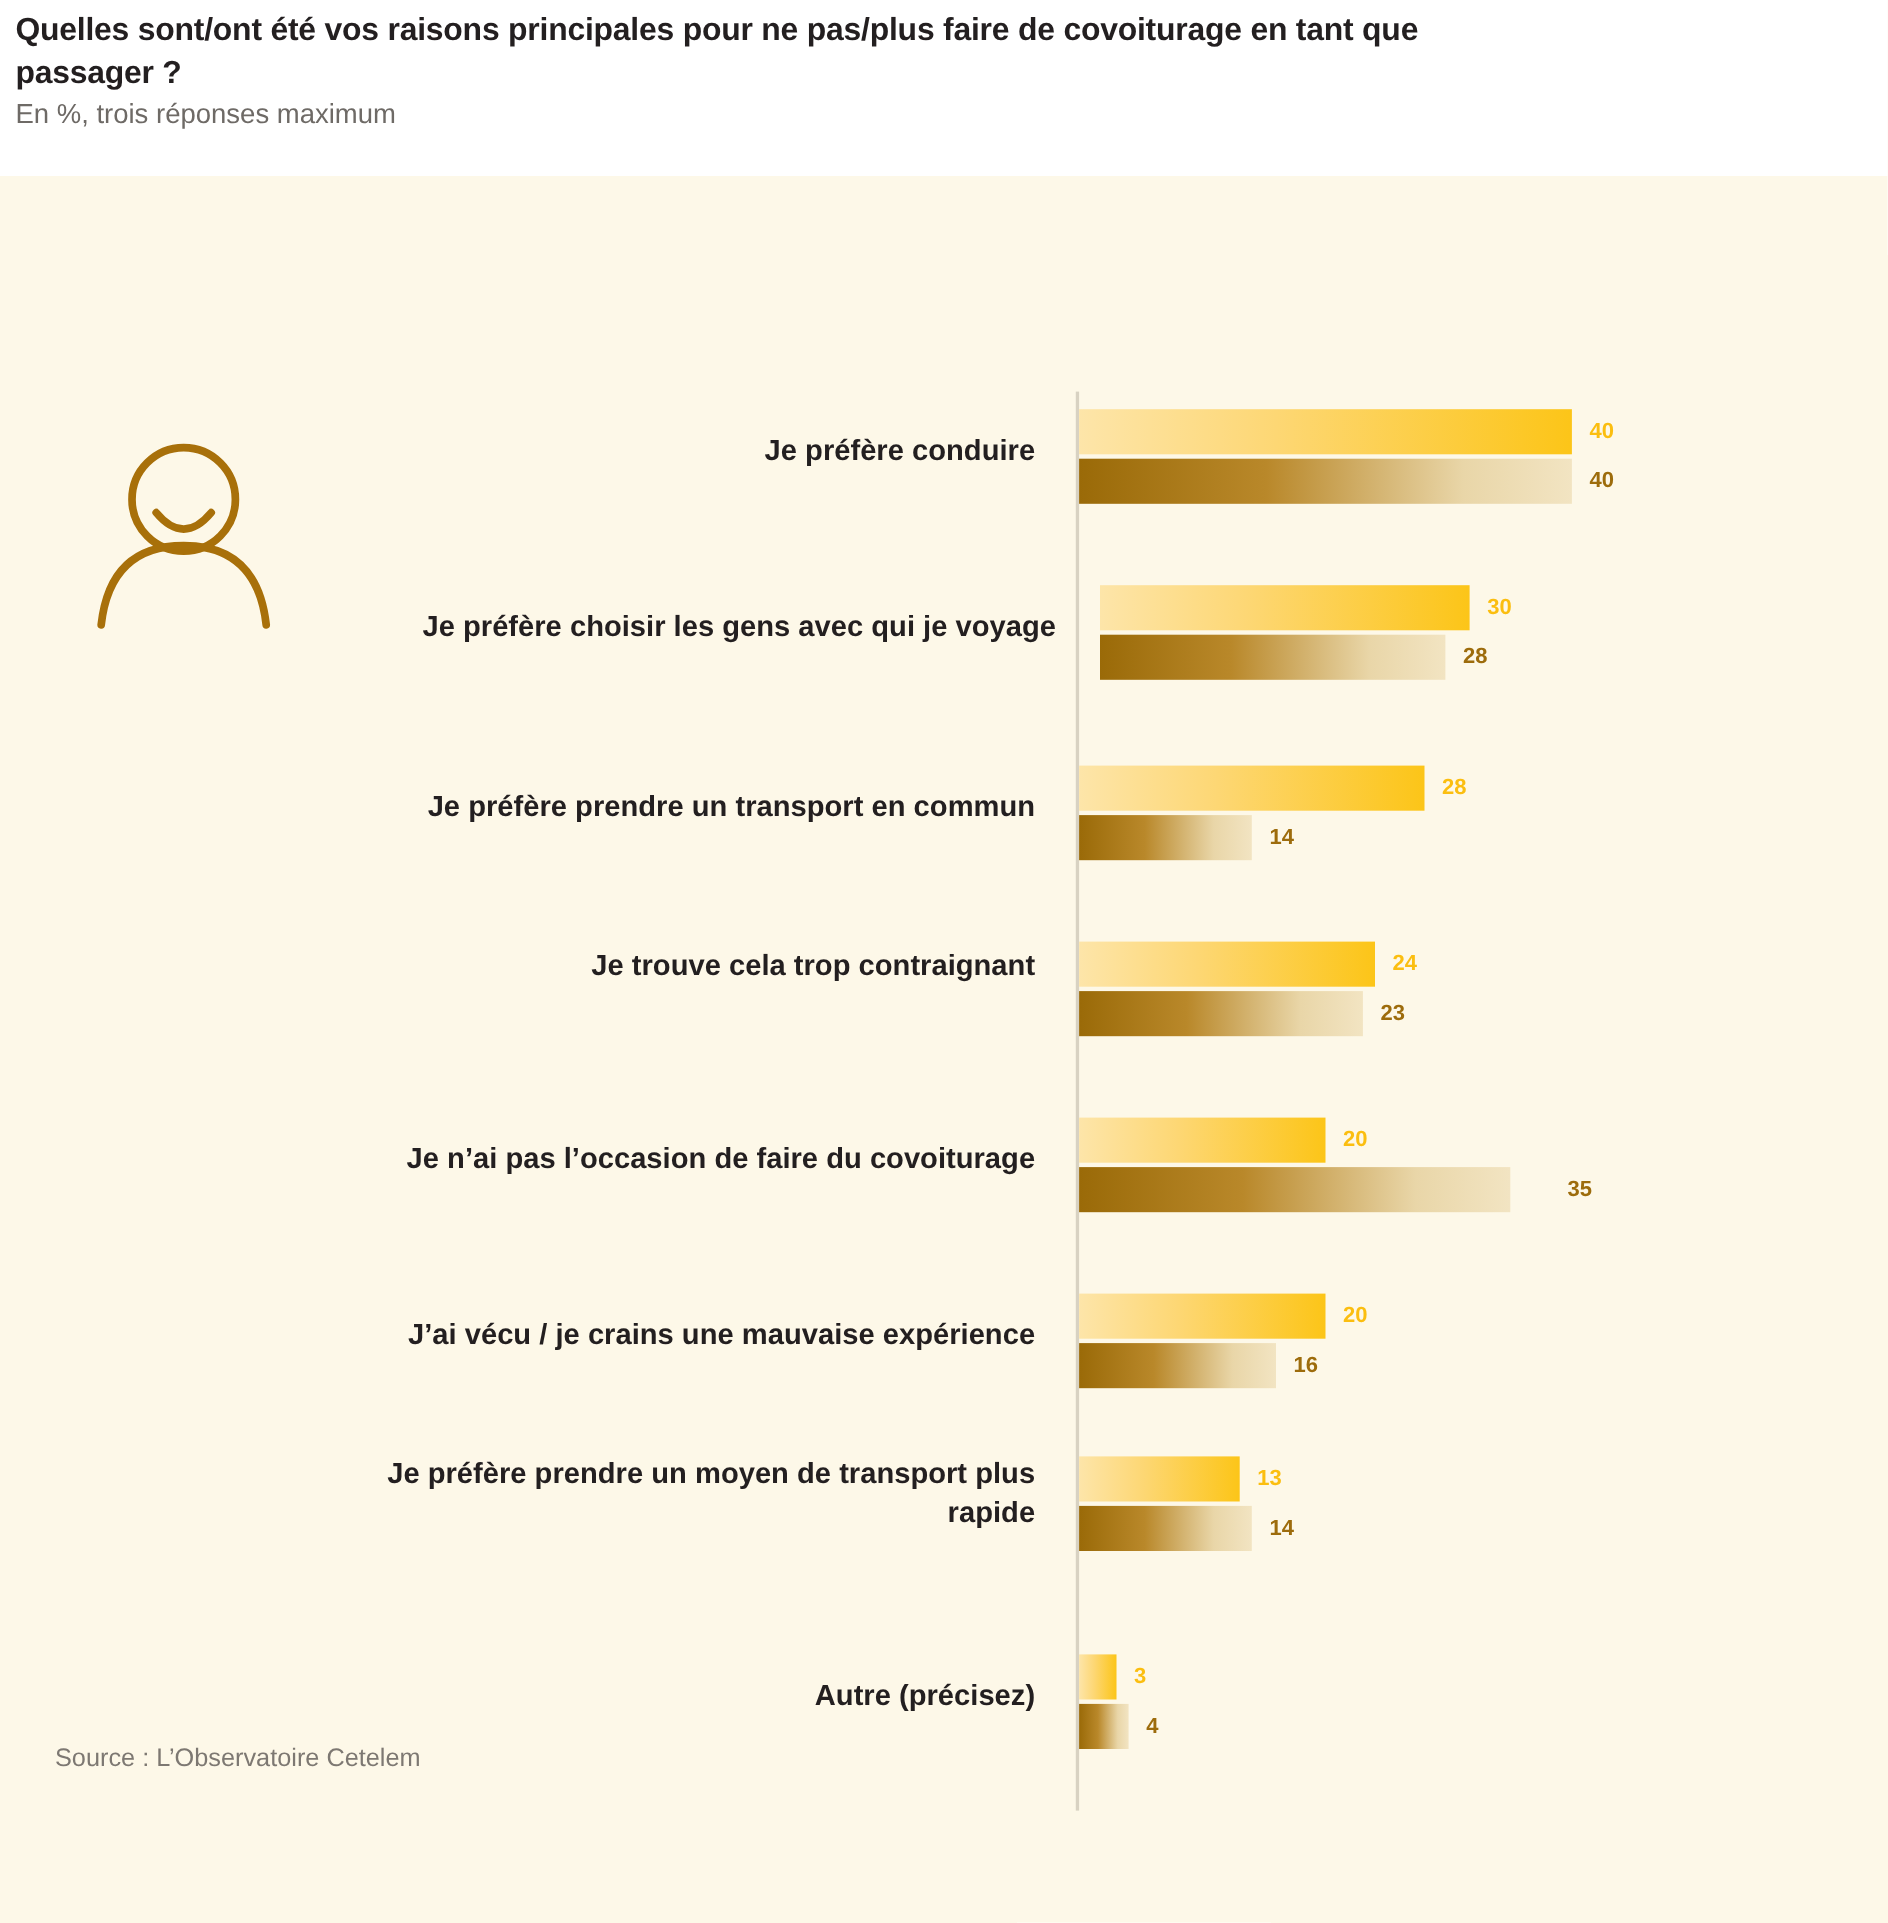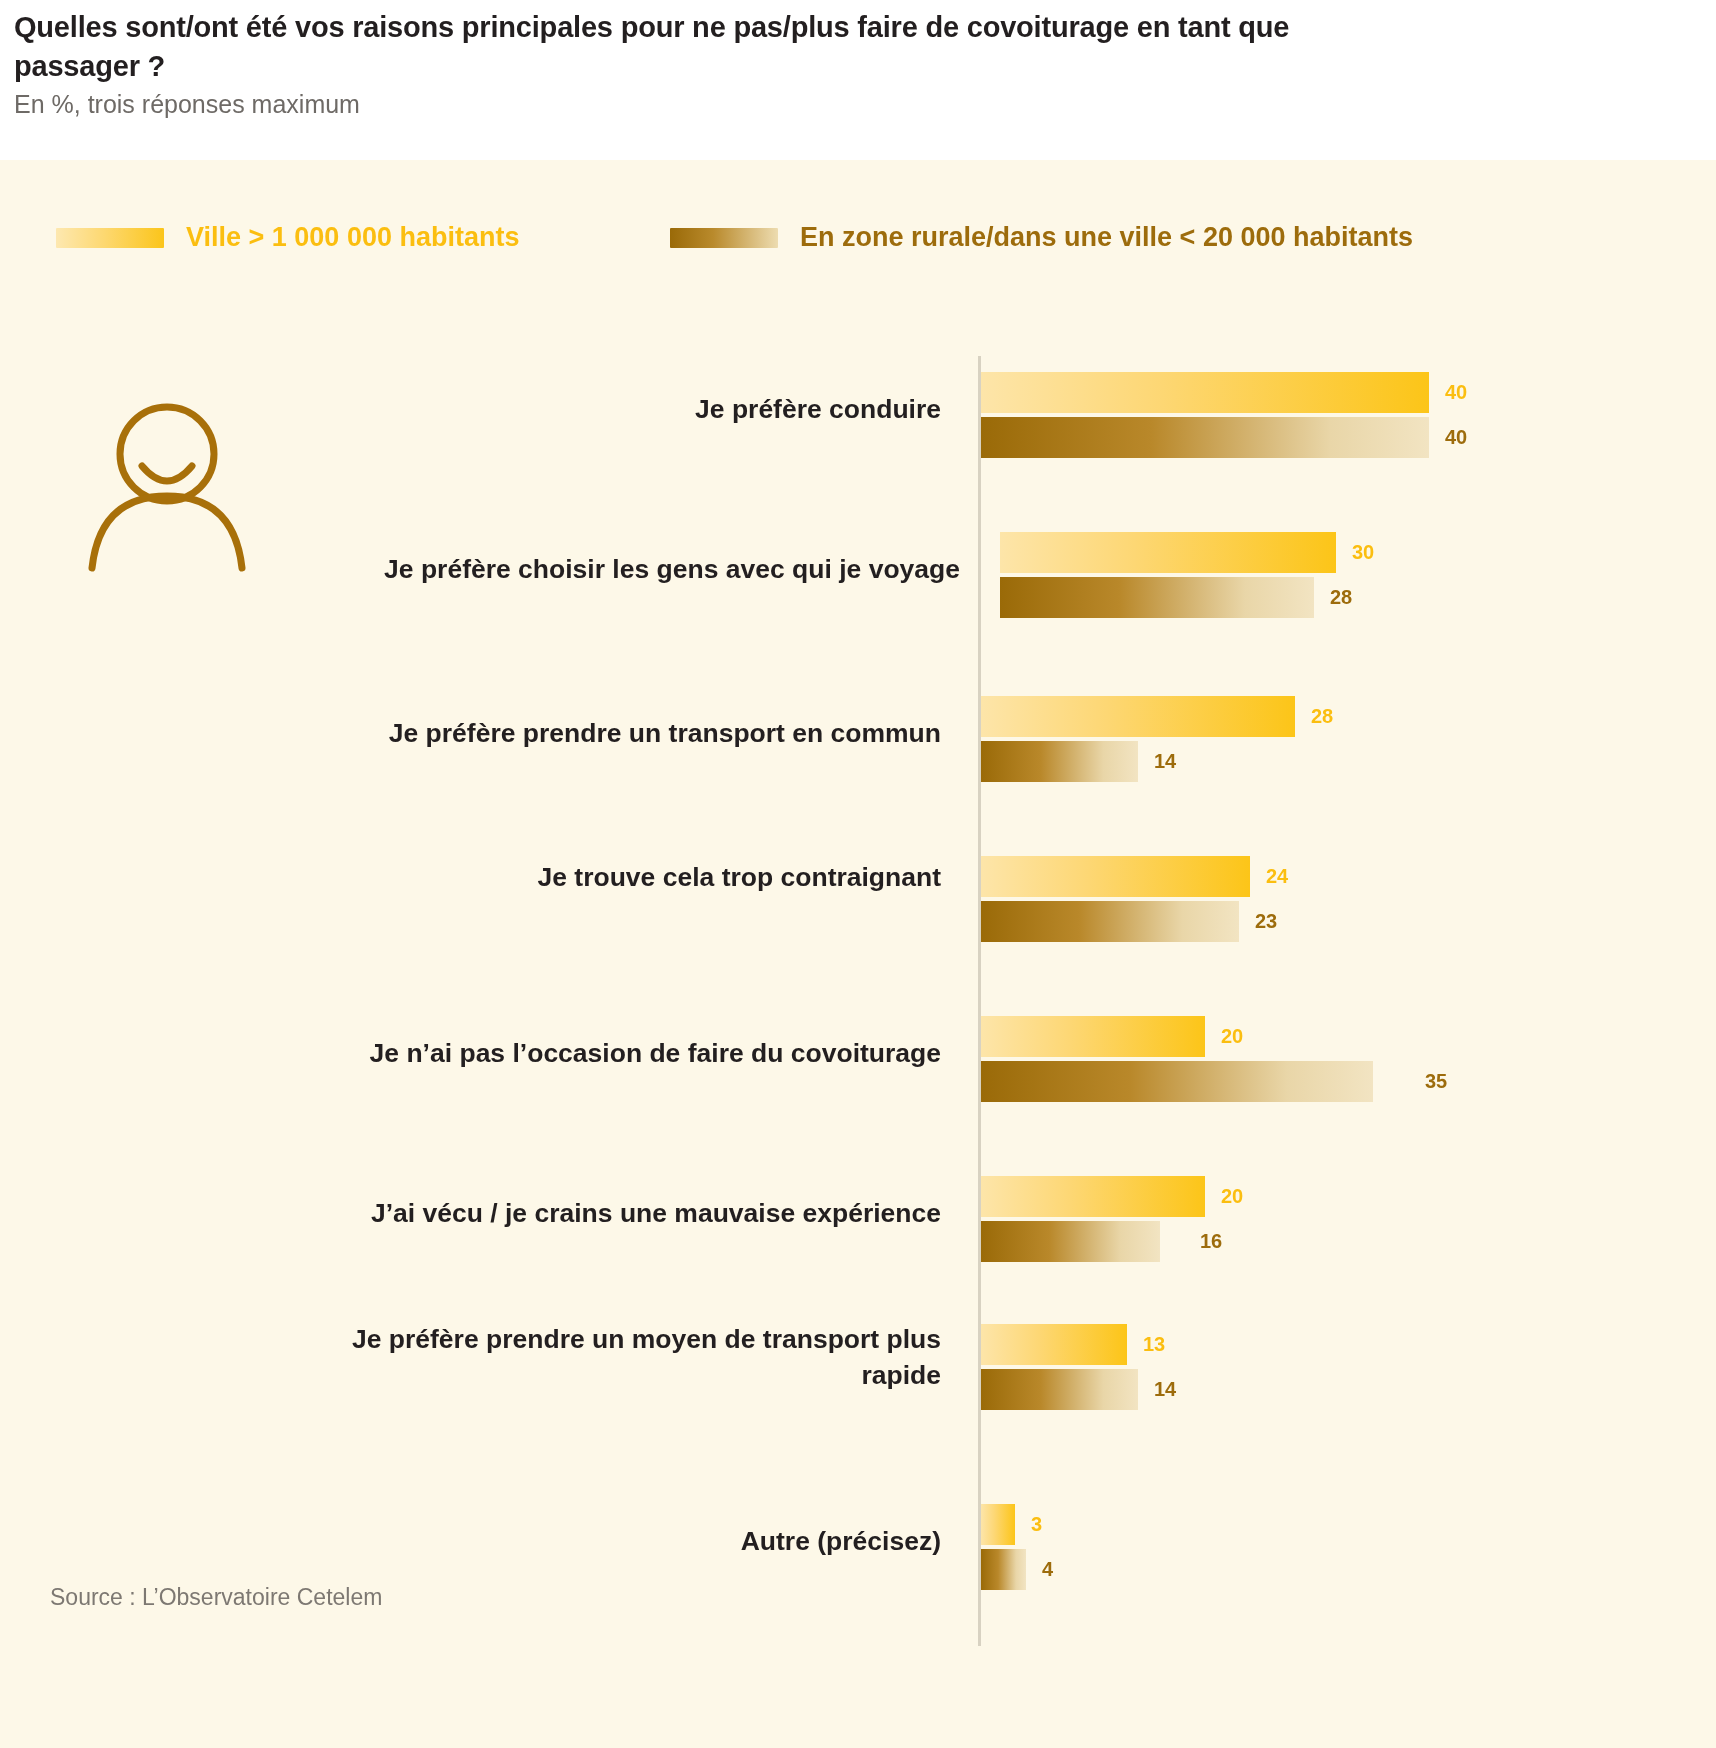--- a/index.html
+++ b/index.html
@@ -68,30 +68,20 @@
 </head>
 <body>
 
 <div class="header">
   <div class="title">Quelles sont/ont été vos raisons principales pour ne pas/plus faire de covoiturage en tant que passager ?</div>
   <div class="subtitle">En %, trois réponses maximum</div>
 </div>
 
 <div class="panel">
 
-  <div class="legend">
-    <div class="leg-item leg-1">
-      <span class="sw sw-y"></span>
-      <span class="leg-label">Ville &gt; 1 000 000 habitants</span>
-    </div>
-    <div class="leg-item leg-2">
-      <span class="sw sw-b"></span>
-      <span class="leg-label">En zone rurale/dans une ville &lt; 20 000 habitants</span>
-    </div>
-  </div>
 
   <div class="person">
     <svg width="190" height="190" viewBox="0 0 190 190">
       <circle cx="95" cy="72" r="47" fill="none" stroke="#a8700a" stroke-width="7"></circle>
       <path d="M70 84 q25 30 50 0" fill="none" stroke="#a8700a" stroke-width="7" stroke-linecap="round"></path>
       <path d="M20 186 q8 -72 75 -72 q67 0 75 72" fill="none" stroke="#a8700a" stroke-width="7" stroke-linecap="round"></path>
     </svg>
   </div>
 
   <div class="chart">
@@ -135,21 +125,21 @@
       <div class="val val-y" style="left:1221px;top:16px;">20</div>
       <div class="bar bar-b" style="top:61px;width:392px;"></div>
       <div class="val val-b" style="left:1389px;top:61px;margin-left:36px;">35</div>
     </div>
 
     <div class="row" style="top:820px;height:128px;">
       <div class="cat-label" style="top:36px;">J’ai vécu / je crains une mauvaise expérience</div>
       <div class="bar bar-y" style="top:16px;width:224px;"></div>
       <div class="val val-y" style="left:1221px;top:16px;">20</div>
       <div class="bar bar-b" style="top:61px;width:179px;"></div>
-      <div class="val val-b" style="left:1176px;top:61px;margin-left:24px;">16</div>
+      <div class="val val-b" style="left:1176px;top:61px;">16</div>
     </div>
 
     <div class="row" style="top:968px;height:128px;">
       <div class="cat-label" style="top:14px;">Je préfère prendre un moyen de transport plus rapide</div>
       <div class="bar bar-y" style="top:16px;width:146px;"></div>
       <div class="val val-y" style="left:1143px;top:16px;">13</div>
       <div class="bar bar-b" style="top:61px;width:157px;"></div>
       <div class="val val-b" style="left:1154px;top:61px;">14</div>
     </div>
 

